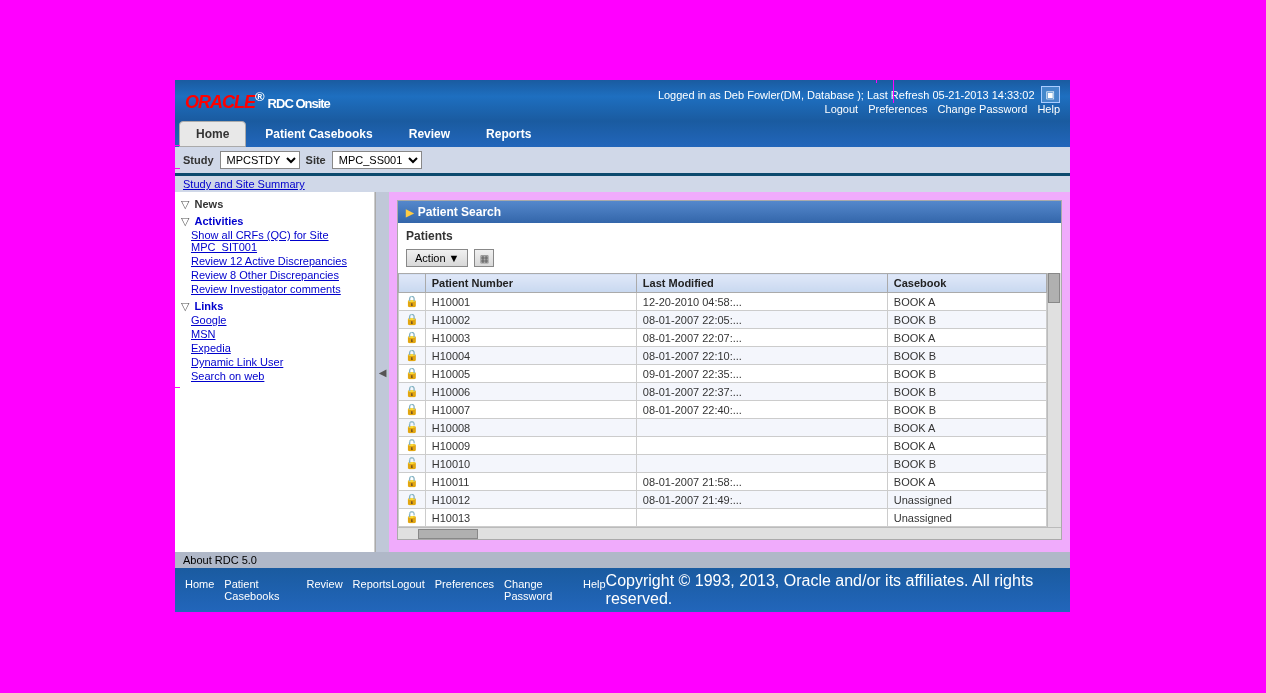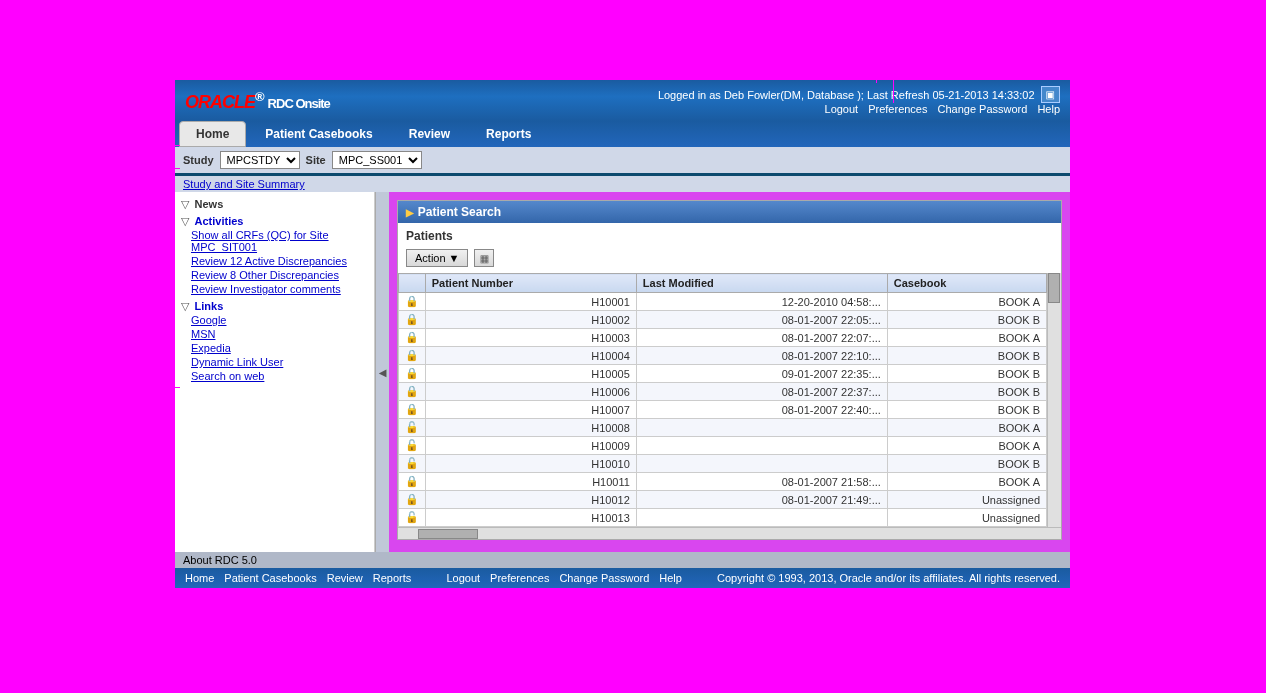--- a/index.html
+++ b/index.html
@@ -138,21 +138,21 @@
       text-decoration: underline;
       cursor: pointer;
       display: block;
       padding: 2px 8px;
       background: #d0d8e8;
     }
 
     
     .main-content {
       display: flex;
-      background: #d946ef;
+      background: #f0abfc;
       min-height: 360px;
     }
 
     
     .left-sidebar {
       width: 200px;
       background: white;
       border-right: 1px solid #ccc;
       padding: 6px;
       font-size: 11px;
@@ -276,21 +276,20 @@
       padding: 3px 6px;
       text-align: left;
       font-weight: bold;
       color: #222;
     }
 
     .patient-table td {
       border: 1px solid #ccc;
       padding: 2px 6px;
       color: #333;
-      text-align: right;
     }
 
     .patient-table tr:nth-child(even) td { background: #f4f6fc; }
     .patient-table tr:nth-child(odd) td { background: white; }
 
     .scrollbar-container {
       position: relative;
     }
 
     
@@ -337,22 +336,21 @@
     }
 
     .footer-nav a {
       color: white;
       text-decoration: none;
       font-size: 11px;
     }
 
     .footer-copyright {
       color: white;
-      font-size: 11px;
-      text-align: right;
+      font-size: 16px;
     }
   </style>
 </head>
 <body>
 
 <div style="position:relative; width:1266px; min-height:693px;">
 
   <div style="position:absolute; top:38px; left:850px; color:magenta; font-size:11px; font-weight:bold; z-index:10;">Global Links</div>
   <div style="position:absolute; top:48px; left:893px; width:1px; height:45px; background:magenta; z-index:10;"></div>
 

